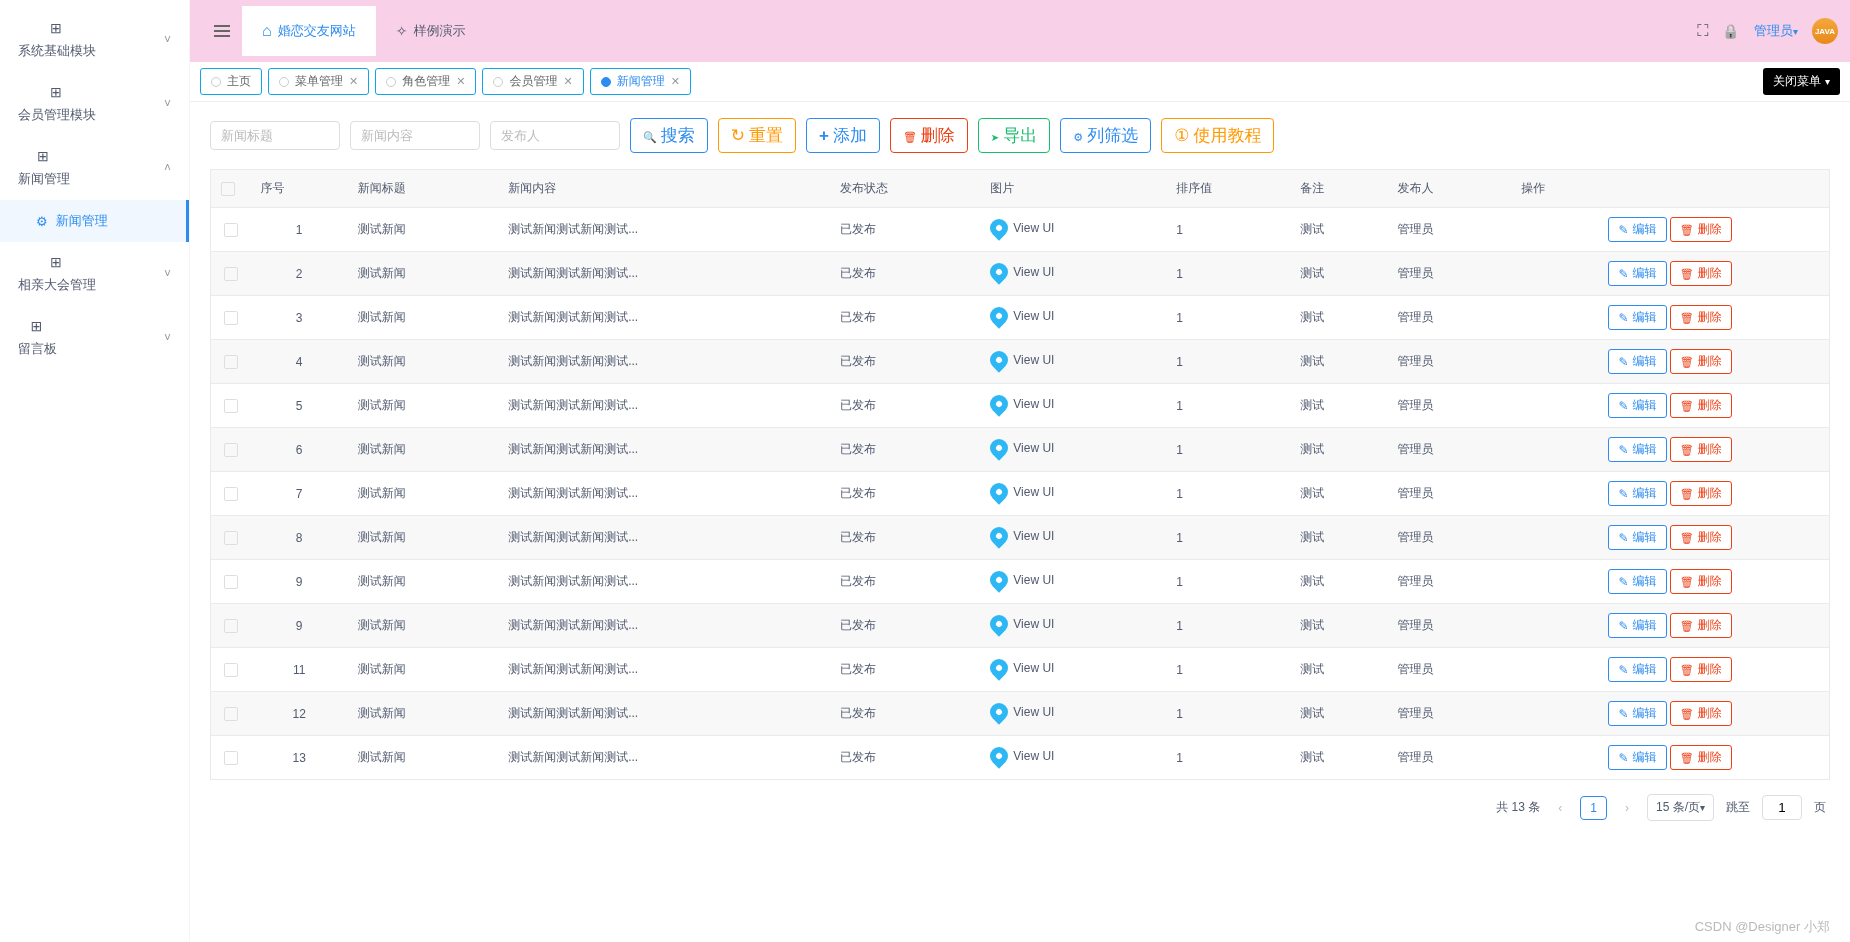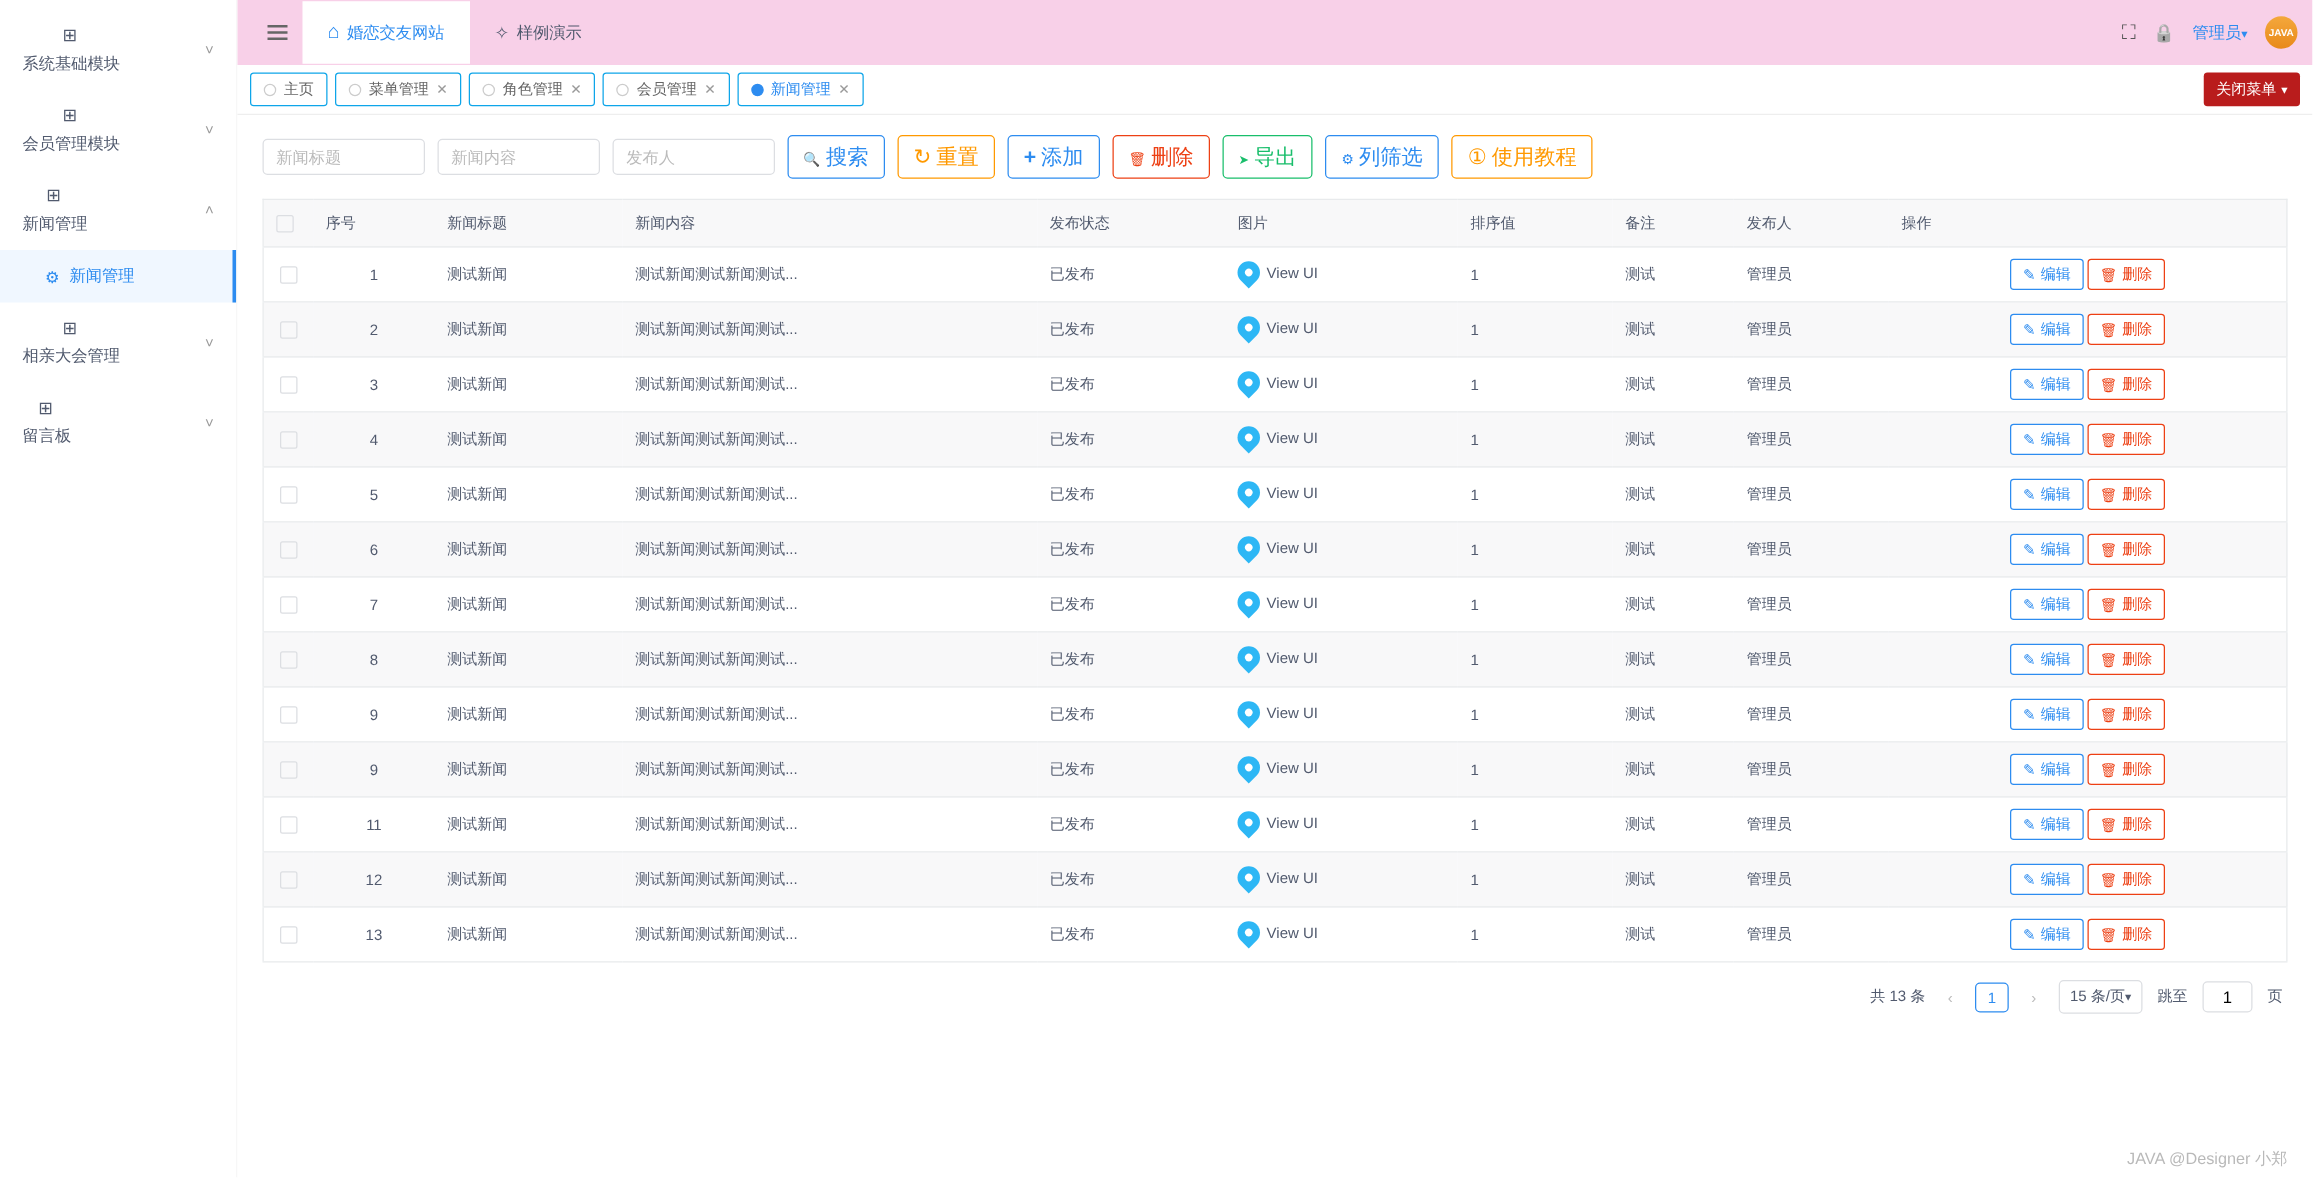--- a/index.html
+++ b/index.html
@@ -15,21 +15,21 @@
 .menu-item { display: flex; align-items: center; justify-content: space-between; padding: 12px 18px; cursor: pointer; color: #515a6e; }
 .menu-item-left { display: flex; align-items: center; gap: 8px; flex-direction: column; }
 .menu-icon { width: 14px; height: 14px; display: inline-flex; }
 .chevron { font-size: 12px; color: #999; }
 .submenu { border-right: 3px solid #2d8cf0; background: #f0f7ff; }
 .submenu-item { padding: 12px 18px 12px 36px; color: #2d8cf0; cursor: pointer; display: flex; align-items: center; gap: 8px; }
 .gear-icon::before { content: "⚙"; font-size: 13px; color: #2d8cf0; }
 
 .main { flex: 1; display: flex; flex-direction: column; background: #fff; min-width: 0; }
 
-.topbar { height: 52px; background: #f8d0e8; display: flex; align-items: center; padding: 0 12px; justify-content: space-between; }
+.topbar { height: 62px; background: #f8d0e8; display: flex; align-items: center; padding: 0 12px; justify-content: space-between; }
 .topbar-left { display: flex; align-items: center; gap: 0; }
 .hamburger { width: 40px; height: 50px; display: flex; align-items: center; justify-content: center; cursor: pointer; }
 .hamburger-icon { display:flex; flex-direction:column; gap:3px; }
 .hamburger-icon span { width:16px; height:2px; background:#666; }
 .top-tabs { display: flex; }
 .top-tab { padding: 0 20px; height: 50px; display: flex; align-items: center; gap: 6px; cursor: pointer; color: #515a6e; }
 .top-tab.active { background: #fff; color: #2d8cf0; }
 .top-tab .icon { font-size: 14px; }
 .home-icon::before { content: "⌂"; font-weight: bold; font-size: 16px; }
 .demo-icon::before { content: "✧"; }
@@ -41,21 +41,21 @@
 .user-name { color: #2d8cf0; cursor: pointer; }
 .avatar { width: 26px; height: 26px; border-radius: 50%; background: linear-gradient(#f4a83c, #e8891a); display: flex; align-items: center; justify-content: center; color: #fff; font-size: 8px; font-weight: bold; }
 
 .page-tabs { display: flex; align-items: center; padding: 6px 10px; border-bottom: 1px solid #eee; gap: 6px; }
 .page-tab { display: flex; align-items: center; gap: 6px; border: 1px solid #0ea5e9; border-radius: 3px; padding: 4px 10px; font-size: 12px; cursor: pointer; background: #fff; color: #666; }
 .page-tab .dot { width: 10px; height: 10px; border: 1px solid #ccc; border-radius: 50%; }
 .page-tab.active .dot { background: #2d8cf0; border-color: #2d8cf0; }
 .page-tab.active { color: #2d8cf0; }
 .page-tab .close { color: #999; font-size: 11px; }
 .spacer { flex: 1; }
-.close-menu-btn { background: #b91c1c; color: #fff; border: none; border-radius: 3px; padding: 5px 10px; font-size: 12px; cursor: pointer; display: flex; align-items: center; gap: 4px; }
+.close-menu-btn { background: #000000; color: #fff; border: none; border-radius: 3px; padding: 5px 10px; font-size: 12px; cursor: pointer; display: flex; align-items: center; gap: 4px; }
 .caret-down::after { content: "▾"; font-size: 10px; }
 
 .content { flex: 1; padding: 16px 20px; overflow: auto; }
 
 .toolbar { display: flex; gap: 10px; flex-wrap: wrap; align-items: center; margin-bottom: 16px; }
 .toolbar input { border: 1px solid #dcdee2; border-radius: 4px; padding: 6px 10px; font-size: 13px; width: 130px; color: #515a6e; }
 .toolbar input::placeholder { color: #bbb; }
 .btn { border: 1px solid; border-radius: 4px; padding: 5px 12px; font-size: 17px; cursor: pointer; background: #fff; display: inline-flex; align-items: center; gap: 4px; }
 .btn-primary { border-color: #2d8cf0; color: #2d8cf0; }
 .btn-orange { border-color: #ff9900; color: #ff9900; }
@@ -578,13 +578,13 @@
         <span class="page-arrow">›</span>
         <span class="select caret-down"><span>15 条/页</span></span>
         <span>跳至</span>
         <input class="page-input" value="1" style="">
         <span>页</span>
       </div>
     </div>
   </div>
 </div>
 
-<div class="watermark">JAVA @Designer 小郑</div>
+<div class="watermark">CSDN @Designer 小郑</div>
 
 </body></html>

